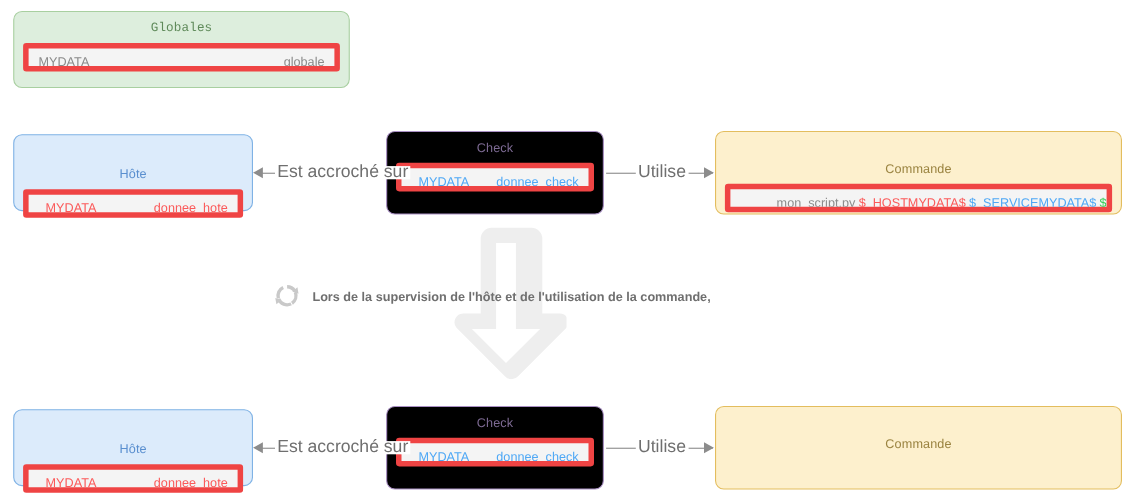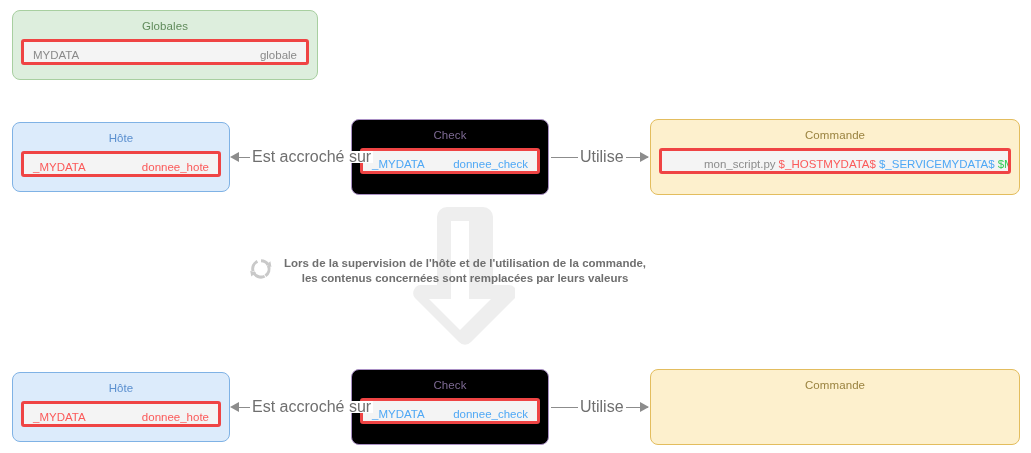--- a/index.html
+++ b/index.html
@@ -28,46 +28,46 @@
     font-size: 11.5px;
     line-height: 14px;
     padding-top: 8px;
     padding-bottom: 6px;
     letter-spacing: .1px;
   }
   .field {
     position: relative;
     margin: 0 8px 9px 8px;
     background: #f4f4f4;
-    border: 3px solid #ef4444;
+    border: 5px solid #ef4444;
     border-radius: 3px;
     height: 26px;
     line-height: 26px;
     font-size: 11.5px;
     padding: 0 9px;
     box-sizing: border-box;
     white-space: nowrap;
     overflow: hidden;
   }
   .field .k { float: left; }
   .field .v { float: right; }
 
   
   .green  { background: #ddeedd; border-color: #a8cfa0; }
-  .green  .card-title { color: #5f8a5a; }
+  .green  .card-title { color: #5f8a5a; font-family: Liberation Mono, monospace; }
   .green  .field .k, .green .field .v { color: #8a8a8a; }
 
   .blue   { background: #dcebfb; border-color: #7fb2e5; }
-  .blue   .card-title { color: #5a8fcf; }
+  .blue   .card-title { color: #5a8fcf; margin-top: 21px; }
 
   .purple { background: #000000; border-color: #a98fc4; }
   .purple .card-title { color: #7d6a93; }
 
   .amber  { background: #fdf0cd; border-color: #e3bd5e; }
-  .amber  .card-title { color: #9a8340; }
+  .amber  .card-title { color: #9a8340; margin-top: 19px; }
 
   
   .c-red   { color: #fb5a5a; }
   .c-blue  { color: #4fa8f5; }
   .c-green { color: #33cc55; }
   .c-grey  { color: #8c8c8c; margin-left: 33px; }
 
   .cmd { font-size: 11.5px; }
   .cmd span { margin-right: 3px; }
 
@@ -178,21 +178,20 @@
       <path d="M13 3.2 a9.8 9.8 0 0 1 8.3 4.6 l-2.6 1.6 a6.8 6.8 0 0 0 -5.7 -3.2 z" fill="#c9c9c9"></path>
       <path d="M21.8 9.1 a9.8 9.8 0 0 1 -3.5 11.9 l-1.7 -2.6 a6.8 6.8 0 0 0 2.4 -8.2 z" fill="#c9c9c9"></path>
       <path d="M17.3 21.6 a9.8 9.8 0 0 1 -13.5 -5.4 l2.9 -1 a6.8 6.8 0 0 0 9.3 3.7 z" fill="#c9c9c9"></path>
       <path d="M3.6 15.6 a9.8 9.8 0 0 1 5.2 -11.6 l1.3 2.8 a6.8 6.8 0 0 0 -3.6 8 z" fill="#c9c9c9"></path>
       <polygon points="22.4,5.2 23.4,11.0 17.8,9.0" fill="#c9c9c9"></polygon>
       <polygon points="3.3,20.6 2.2,14.8 7.9,16.8" fill="#c9c9c9"></polygon>
     </svg>
   </span>
   <span class="note-text">
     <span>Lors de la supervision de l'hôte et de l'utilisation de la commande,</span><br>
-    <span>les contenus concernées sont remplacées par leurs valeurs</span>
   </span>
 </div>
 
 <div class="card blue" style="left:12px; top:372px; width:218px; height:70px;">
   <div class="card-title">Hôte</div>
   <div class="field">
     <span class="k c-red">_MYDATA</span>
     <span class="v c-red">donnee_hote</span>
   </div>
 </div>

